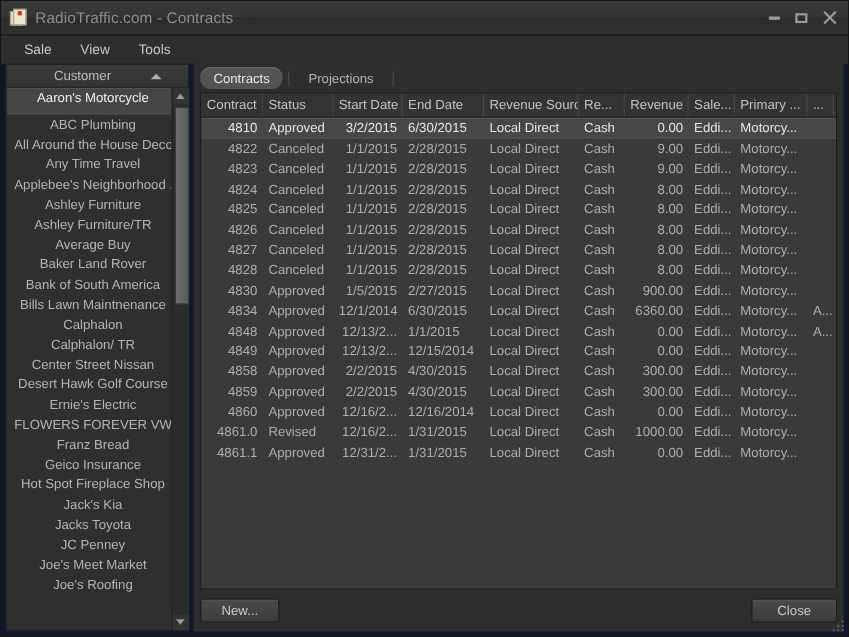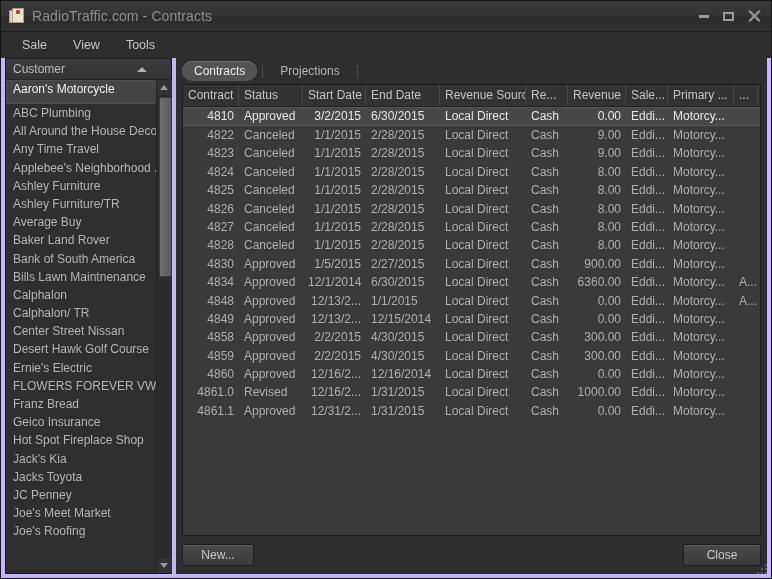--- a/index.html
+++ b/index.html
@@ -18,21 +18,21 @@
     -webkit-font-smoothing: antialiased;
   }
 
   
   #app-window {
     position: absolute;
     left: 0; top: 0;
     width: 772px;
     height: 579px;
     box-sizing: border-box;
-    background: #c4b5fd;
+    background: #0f172a;
     border: 1px solid #151515;
     display: flex;
     flex-direction: column;
   }
 
   
   #titlebar {
     position: relative;
     height: 30px;
     flex: 0 0 30px;
@@ -140,20 +140,21 @@
   #customer-panel {
     width: 167px;
     flex: 0 0 167px;
     display: flex;
     flex-direction: column;
     min-height: 0;
     background: #2f2f2f;
     border: 1px solid #1b1b1b;
     box-sizing: border-box;
     margin-right: 4px;
+    text-align: center;
   }
   #customer-header {
     height: 21px;
     flex: 0 0 21px;
     background: linear-gradient(to bottom,#3b3b3b,#343434);
     border-bottom: 1px solid #242424;
     display: flex;
     align-items: center;
     padding: 0 4px 0 7px;
     box-sizing: border-box;

